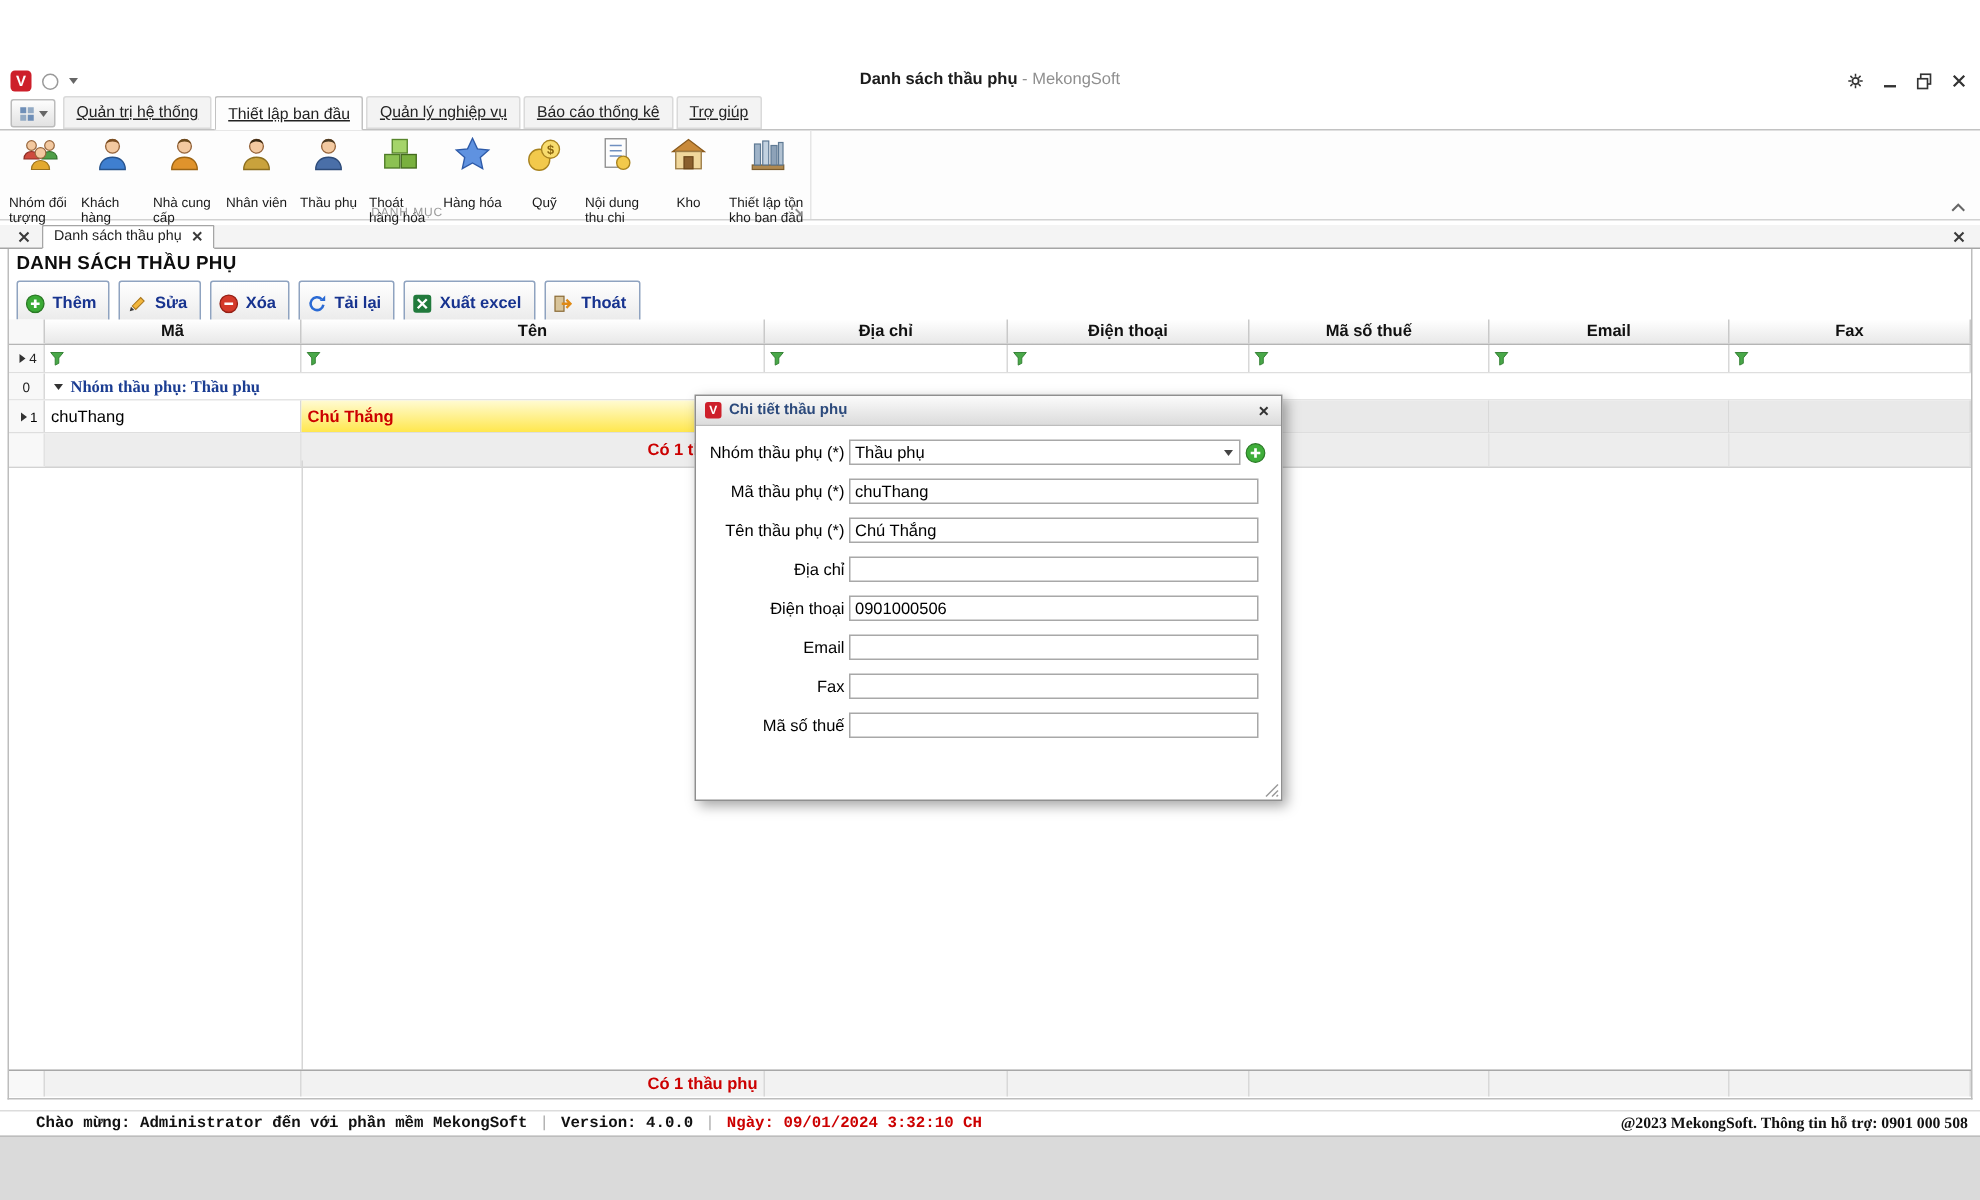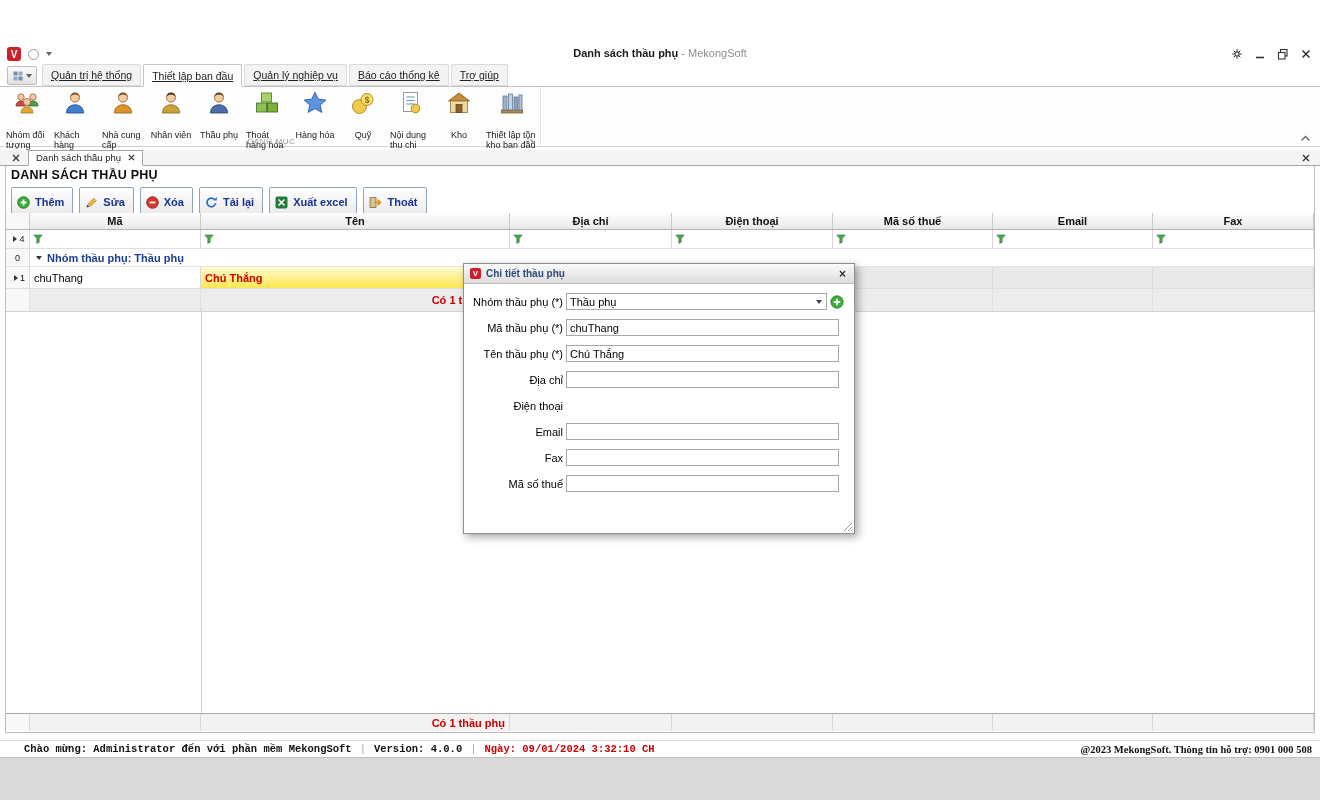--- a/index.html
+++ b/index.html
@@ -51,21 +51,21 @@
 
   
   .grid{position:absolute;left:0;top:47px;width:1308px;font-size:11px;}
   .grow{display:grid;grid-template-columns:24px 171px 309px 162px 161px 160px 160px 161px;}
   .gcell{border-right:1px solid #d8d8d8;overflow:hidden;white-space:nowrap;}
   .ghead{height:16px;border-bottom:1px solid #b5b5b5;background:linear-gradient(#ffffff,#e8e8e8);}
   .ghead .gcell{display:flex;align-items:center;justify-content:center;font-weight:bold;color:#111;border-right:1px solid #c9c9c9;}
   .gfilter{height:18px;border-bottom:1px solid #dedede;background:#fff;}
   .gfilter .gcell{display:flex;align-items:center;padding-left:3px;gap:2px;}
   .ggroup{height:17px;border-bottom:1px solid #e4e4e4;background:#fff;}
-  .groupcell{grid-column:2/9;display:flex;align-items:center;gap:5px;padding-left:6px;font-weight:bold;color:#1b3d92;border-right:none;}
+  .groupcell{grid-column:2/9;display:flex;align-items:center;gap:5px;padding-left:6px;font-weight:bold;color:#1b3d92;border-right:none;font-family:Liberation Serif, serif;}
   .gdata{height:21px;border-bottom:1px solid #dedede;}
   .gdata .gcell{display:flex;align-items:center;padding-left:4px;color:#000;}
   .cell-focus{background:linear-gradient(#fffbd2,#ffe74e);color:#cc0000 !important;font-weight:bold;}
   .cell-sel{background:#e9e9e9;border-right:1px solid #d9d9d9;}
   .gsummary{height:22px;background:#ededed;border-bottom:1px solid #d2d2d2;}
   .gsummary .gcell{border-right:1px solid #e2e2e2;}
   .sumcell{display:flex;align-items:center;justify-content:flex-end;padding-right:4px;color:#cc0000;font-weight:bold;}
   .ind{display:flex;align-items:center;justify-content:center;gap:2px;background:#f8f8f8;color:#222;font-size:9px;}
   .tri-r{width:0;height:0;border-top:3px solid transparent;border-bottom:3px solid transparent;border-left:4px solid #333;}
   .tri-d{width:0;height:0;border-left:3.5px solid transparent;border-right:3.5px solid transparent;border-top:4.5px solid #333;}
@@ -522,20 +522,21 @@
       <div class="frow">
         <label class="flabel">Tên thầu phụ (*)</label>
         <input class="finput" value="Chú Thắng" style="">
       </div>
       <div class="frow">
         <label class="flabel">Địa chỉ</label>
         <input class="finput" value="" style="">
       </div>
       <div class="frow">
         <label class="flabel">Điện thoại</label>
+        <input class="finput" value="0901000506" style="">
       </div>
       <div class="frow">
         <label class="flabel">Email</label>
         <input class="finput" value="" style="">
       </div>
       <div class="frow">
         <label class="flabel">Fax</label>
         <input class="finput" value="" style="">
       </div>
       <div class="frow">

